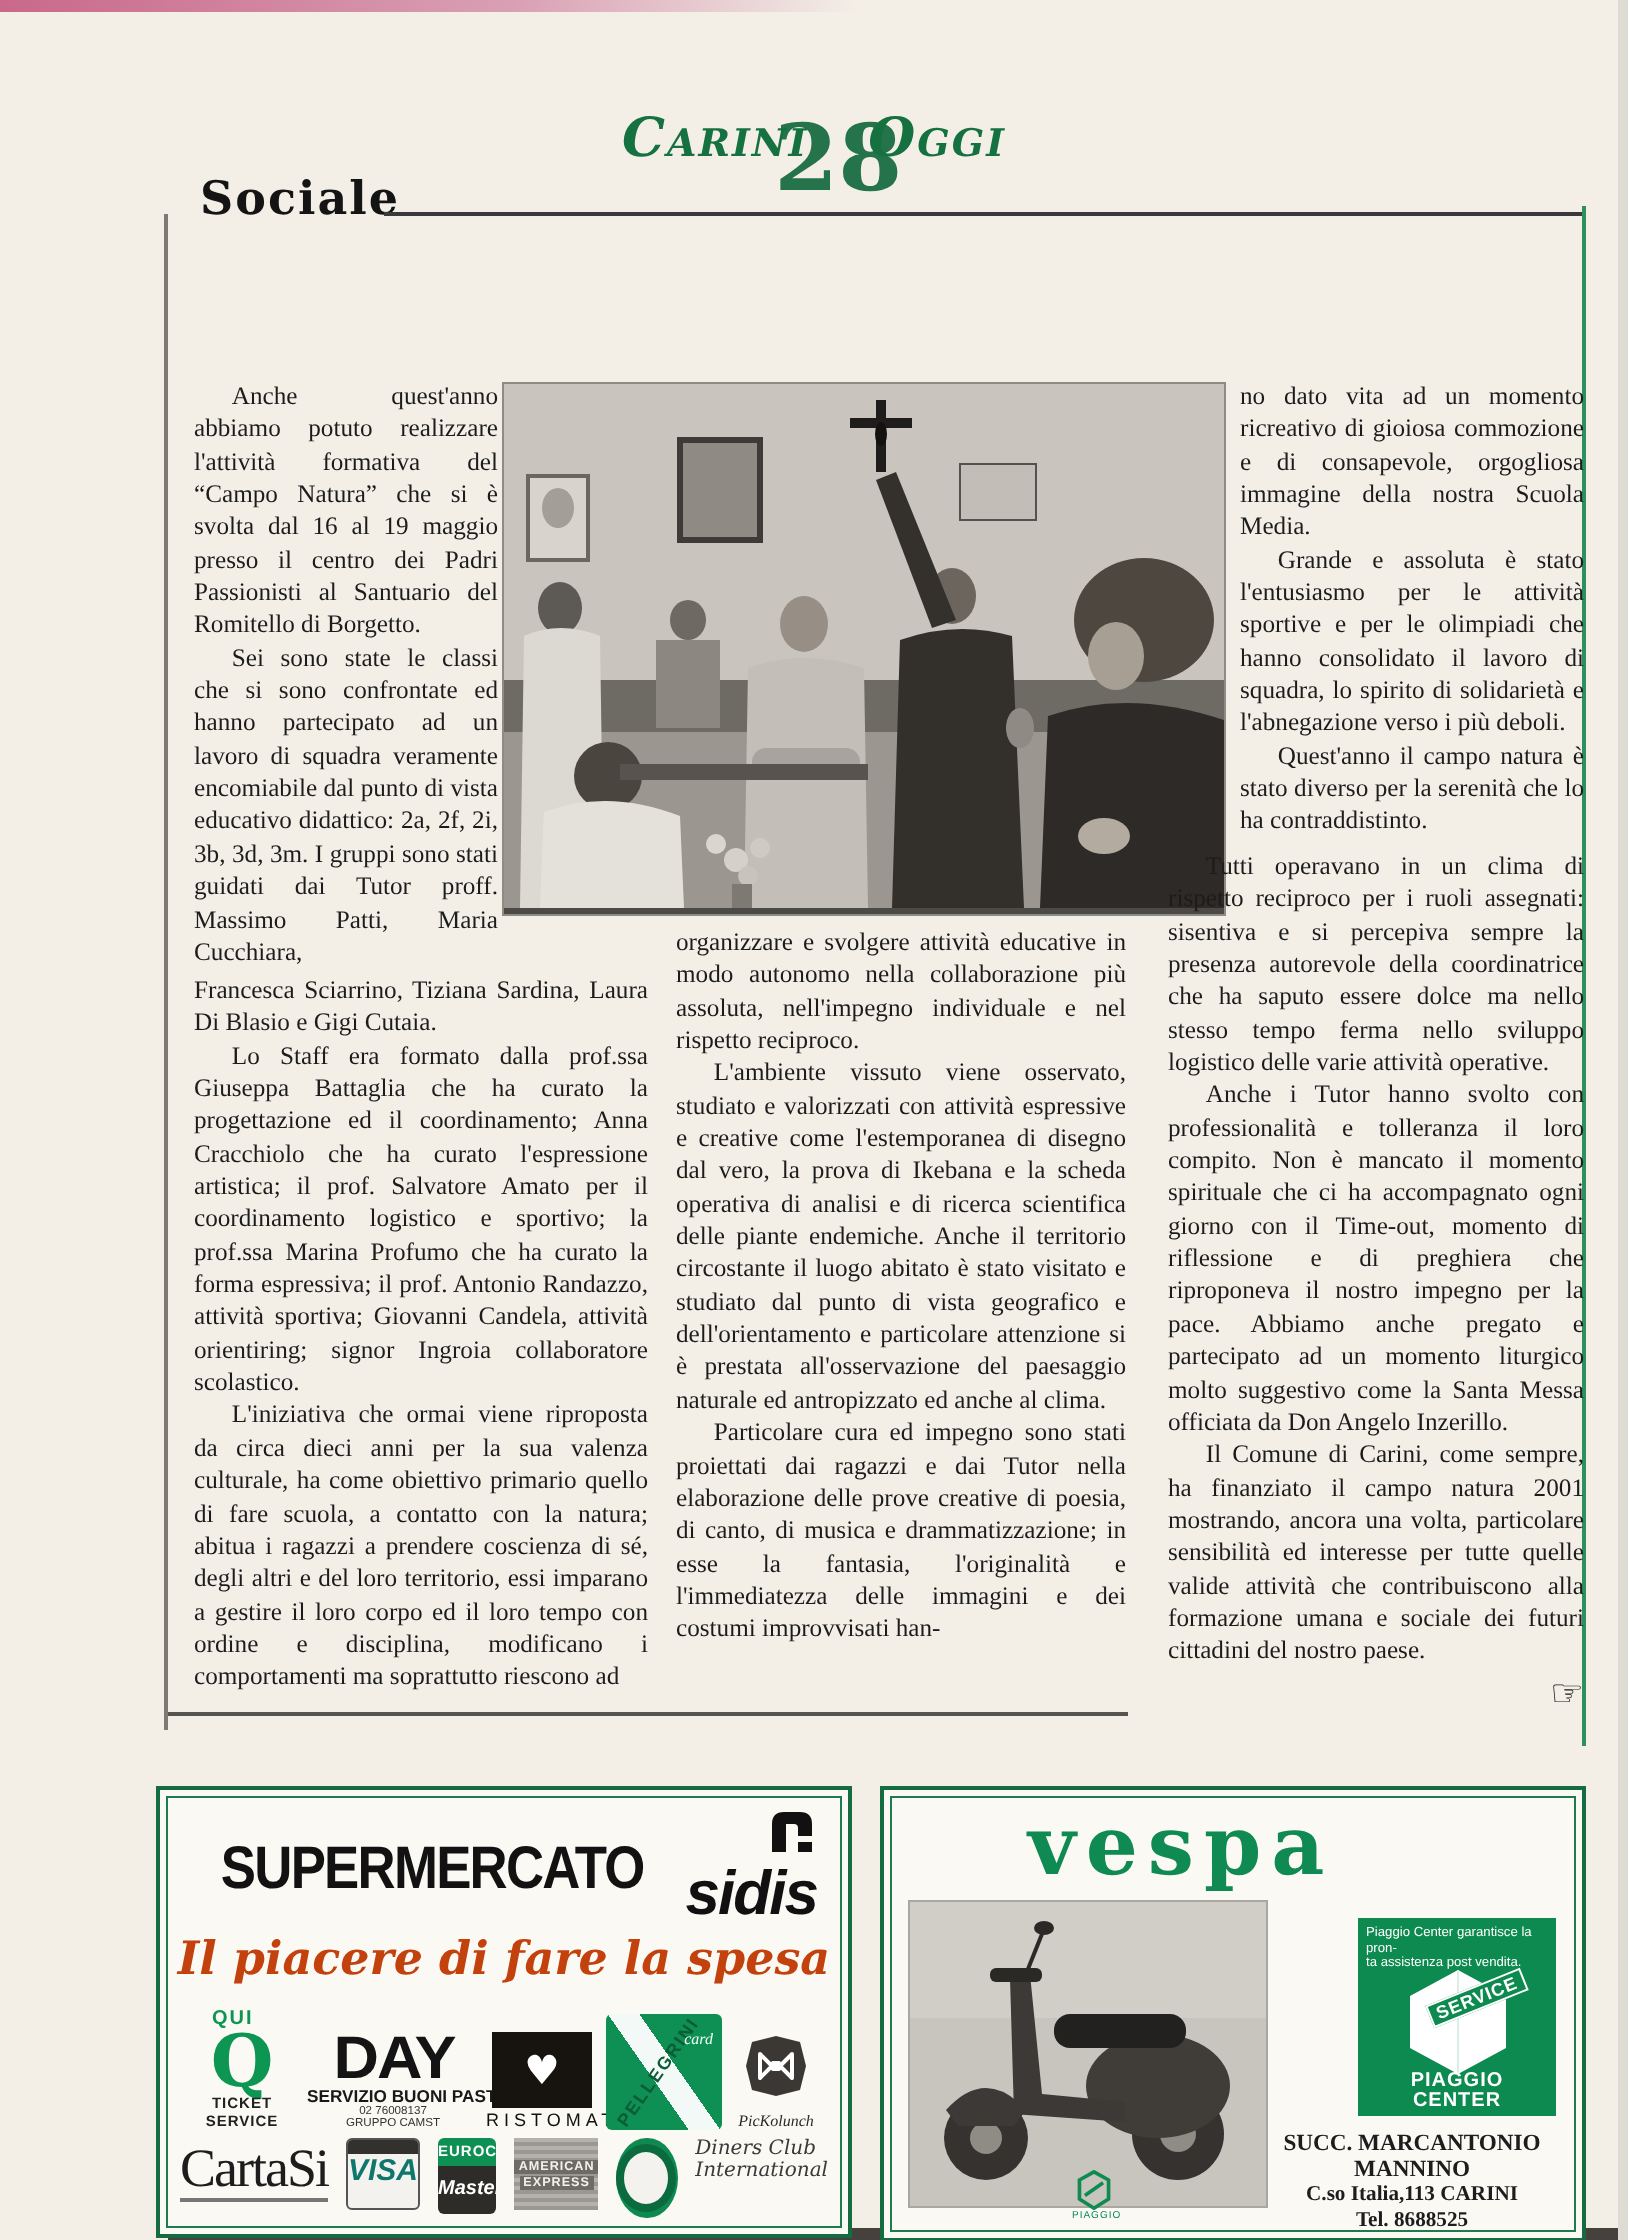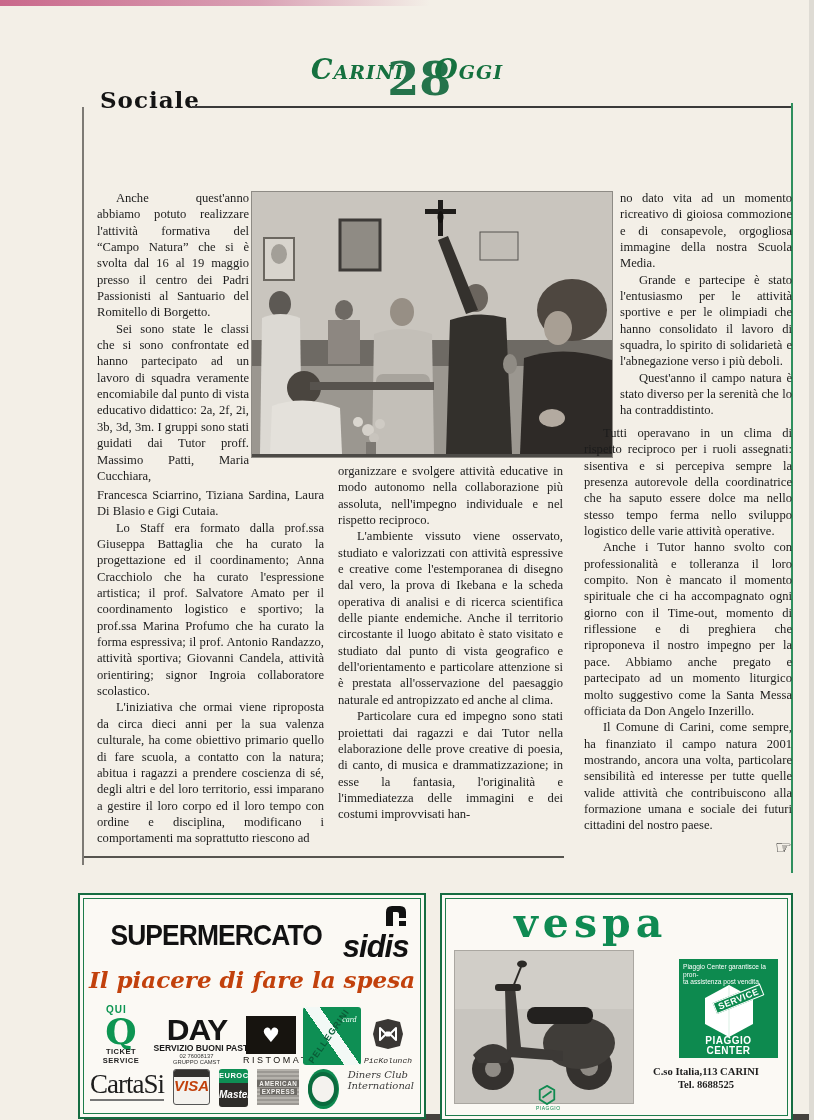--- a/index.html
+++ b/index.html
@@ -73,27 +73,27 @@
   .logo-ristomat{text-align:center;width:56px;}
   .risto-box{width:50px;height:38px;background:#17140f;margin:0 auto;display:flex;align-items:center;justify-content:center;}
   .risto-heart{color:#fff;font-size:20px;font-family:"DejaVu Sans",sans-serif;}
   .risto-label{font-family:"Liberation Sans",sans-serif;font-size:9px;letter-spacing:2.5px;color:#14110c;margin-top:1px;}
   .logo-pellegrini{width:58px;height:58px;background:#0e8f54;border-radius:3px;position:relative;overflow:hidden;
      background-image:linear-gradient(55deg,rgba(255,255,255,0) 42%,rgba(255,255,255,.95) 42%,rgba(255,255,255,.95) 58%,rgba(255,255,255,0) 58%);}
   .pell-name{position:absolute;left:-6px;top:24px;transform:rotate(-55deg);transform-origin:center;
              font-family:"Liberation Sans",sans-serif;font-weight:bold;font-size:9px;letter-spacing:1px;color:#0b5c37;}
   .pell-card{position:absolute;right:4px;top:8px;font-style:italic;font-size:8px;color:#f2fff7;}
   .logo-lunch{text-align:center;width:48px;}
-  .lunch-label{font-family:Liberation Mono, monospace;font-style:italic;font-size:8px;color:#2c2a27;margin-top:1px;}
+  .lunch-label{font-family:Liberation Serif, serif;font-style:italic;font-size:8px;color:#2c2a27;margin-top:1px;}
   .sidis-cards{display:flex;justify-content:center;align-items:flex-start;gap:9px;padding:4px 10px 0 10px;height:48px;}
   .cartasi{font-family:"Liberation Serif",serif;font-size:27px;color:#1d1d1d;letter-spacing:-1px;
            border-bottom:2px solid #777;line-height:30px;}
   .visa-card{width:52px;height:34px;background:#f4f2ee;border:1px solid #555;border-radius:3px;text-align:center;}
   .visa-band{height:7px;background:#33312e;border-radius:2px 2px 0 0;}
-  .visa-word{font-family:"Liberation Sans",sans-serif;font-weight:bold;font-style:italic;font-size:15px;color:#c2410c;}
+  .visa-word{font-family:"Liberation Sans",sans-serif;font-weight:bold;font-style:italic;font-size:15px;color:#0f766e;}
   .ec-card{width:56px;height:38px;border-radius:3px;overflow:hidden;font-family:"Liberation Sans",sans-serif;text-align:center;}
   .ec-top{background:#0e8f54;color:#fff;font-weight:bold;font-size:7.5px;line-height:14px;letter-spacing:.5px;}
   .ec-bottom{background:#2e2c29;color:#fff;font-weight:bold;font-style:italic;font-size:10px;line-height:24px;}
   .amex-card{width:52px;height:36px;background:repeating-linear-gradient(0deg,#9b9893 0 2px,#b5b2ac 2px 4px);
              display:flex;flex-direction:column;align-items:center;justify-content:center;gap:1px;}
   .amex-line{background:#6e6b66;color:#f2f1ee;font-family:"Liberation Sans",sans-serif;font-size:6.3px;
              font-weight:bold;padding:0 2px;letter-spacing:.5px;}
   .oval-logo{width:58px;height:40px;border-radius:50%;background:#0e8a50;display:flex;align-items:center;justify-content:center;}
   .oval-inner{width:22px;height:26px;border-radius:50%;background:#f4f2ee;border:4px solid #0b6b3e;}
   .diners{font-family:"DejaVu Serif",serif;font-style:italic;font-size:10px;color:#3a3a3a;line-height:11px;}
@@ -197,21 +197,21 @@
     <p>Lo Staff era formato dalla prof.ssa Giuseppa Battaglia che ha curato la progettazione ed il coordinamento; Anna Cracchiolo che ha curato l'espressione artistica; il prof. Salvatore Amato per il coordinamento logistico e sportivo; la prof.ssa Marina Profumo che ha curato la forma espressiva; il prof. Antonio Randazzo, attività sportiva; Giovanni Candela, attività orientiring; signor Ingroia collaboratore scolastico.</p>
     <p>L'iniziativa che ormai viene riproposta da circa dieci anni per la sua valenza culturale, ha come obiettivo primario quello di fare scuola, a contatto con la natura; abitua i ragazzi a prendere coscienza di sé, degli altri e del loro territorio, essi imparano a gestire il loro corpo ed il loro tempo con ordine e disciplina, modificano i comportamenti ma soprattutto riescono ad</p>
   </div>
   <div class="col c2">
     <p class="cont">organizzare e svolgere attività educative in modo autonomo nella collaborazione più assoluta, nell'impegno individuale e nel rispetto reciproco.</p>
     <p>L'ambiente vissuto viene osservato, studiato e valorizzati con attività espressive e creative come l'estemporanea di disegno dal vero, la prova di Ikebana e la scheda operativa di analisi e di ricerca scientifica delle piante endemiche. Anche il territorio circostante il luogo abitato è stato visitato e studiato dal punto di vista geografico e dell'orientamento e particolare attenzione si è prestata all'osservazione del paesaggio naturale ed antropizzato ed anche al clima.</p>
     <p>Particolare cura ed impegno sono stati proiettati dai ragazzi e dai Tutor nella elaborazione delle prove creative di poesia, di canto, di musica e drammatizzazione; in esse la fantasia, l'originalità e l'immediatezza delle immagini e dei costumi improvvisati han-</p>
   </div>
   <div class="col c3a">
     <p class="cont">no dato vita ad un momento ricreativo di gioiosa commozione e di consapevole, orgogliosa immagine della nostra Scuola Media.</p>
-    <p>Grande e partecipe è stato l'entusiasmo per le attività sportive e per le olimpiadi che hanno consolidato il lavoro di squadra, lo spirito di solidarietà e l'abnegazione verso i più deboli.</p>
+    <p>Grande e assoluta è stato l'entusiasmo per le attività sportive e per le olimpiadi che hanno consolidato il lavoro di squadra, lo spirito di solidarietà e l'abnegazione verso i più deboli.</p>
     <p>Quest'anno il campo natura è stato diverso per la serenità che lo ha contraddistinto.</p>
   </div>
   <div class="col c3b">
     <p>Tutti operavano in un clima di rispetto reciproco per i ruoli assegnati: sisentiva e si percepiva sempre la presenza autorevole della coordinatrice che ha saputo essere dolce ma nello stesso tempo ferma nello sviluppo logistico delle varie attività operative.</p>
     <p>Anche i Tutor hanno svolto con professionalità e tolleranza il loro compito. Non è mancato il momento spirituale che ci ha accompagnato ogni giorno con il Time-out, momento di riflessione e di preghiera che riproponeva il nostro impegno per la pace. Abbiamo anche pregato e partecipato ad un momento liturgico molto suggestivo come la Santa Messa officiata da Don Angelo Inzerillo.</p>
     <p>Il Comune di Carini, come sempre, ha finanziato il campo natura 2001 mostrando, ancora una volta, particolare sensibilità ed interesse per tutte quelle valide attività che contribuiscono alla formazione umana e sociale dei futuri cittadini del nostro paese.</p>
     <div class="hand-line">
       <span class="hand">☞</span>
     </div>
   </div>
@@ -315,20 +315,21 @@
         <polygon points="28,2 52,15 52,41 28,54 4,41 4,15" fill="#ffffff"></polygon>
         <path d="M28 2 L28 54" stroke="#d9efe3" stroke-width="1"></path>
       </svg>
       <div class="badge-ribbon">SERVICE</div>
       <div class="badge-footer">
         <div>PIAGGIO</div>
         <div>CENTER</div>
       </div>
     </div>
     <div class="vespa-dealer">
+      <div class="dealer-1">SUCC. MARCANTONIO MANNINO</div>
       <div class="dealer-2">C.so Italia,113 CARINI</div>
       <div class="dealer-3">Tel. 8688525</div>
     </div>
     <div class="piaggio-mini">
       <svg width="18" height="20" viewBox="0 0 18 22">
         <polygon points="9,1 17,5.5 17,16 9,21 1,16 1,5.5" fill="none" stroke="#0f8a50" stroke-width="2"></polygon>
         <path d="M4 14 L14 7" stroke="#0f8a50" stroke-width="2"></path>
       </svg>
       <div class="piaggio-mini-label">PIAGGIO</div>
     </div>

